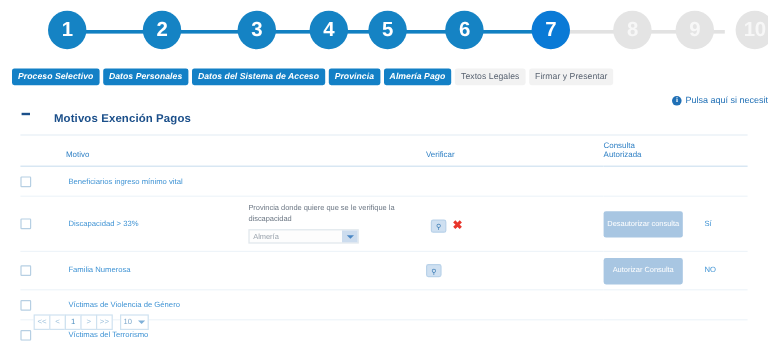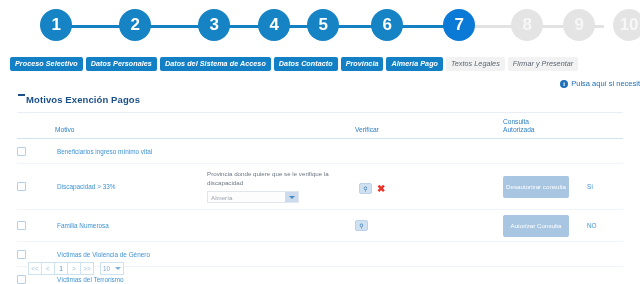--- a/index.html
+++ b/index.html
@@ -55,21 +55,21 @@
     display: inline-block;
     height: 14px;
     line-height: 14px;
     padding: 0 5px;
     border-radius: 2px;
     font-size: 7.2px;
     font-weight: bold;
     letter-spacing: 0.05px;
   }
   .tab.active   { background: #1380c6; color: #ffffff; font-style: italic; }
-  .tab.inactive { background: #f2f2f2; color: #5a6472; font-weight: normal; font-style: italic; }
+  .tab.inactive { background: #f2f2f2; color: #5a6472; font-weight: normal; }
 
   
   .help-row {
     position: absolute;
     right: 0px; top: 79px;
     display: flex; align-items: center; gap: 3px;
     font-size: 7.5px;
     color: #1f6fb5;
   }
   .info-badge {
@@ -86,21 +86,21 @@
   }
 
   
   .section-title {
     position: absolute;
     left: 18px; top: 94px;
     font-size: 9.5px;
     font-weight: bold;
     color: #1b4f8a;
     letter-spacing: 0.1px;
-    display: flex; align-items: flex-start; gap: 1px;
+    display: flex; align-items: flex-start; gap: 20px;
   }
   .collapse-dash {
     display: inline-block;
     width: 7px; height: 1.6px;
     background: #1b4f8a;
   }
 
   
   .panel {
     position: absolute;
@@ -269,21 +269,20 @@
     <div class="step current" style="left:419px;">7</div>
     <div class="step todo" style="left:487px;">8</div>
     <div class="step todo" style="left:539px;">9</div>
     <div class="step todo" style="left:589px;">10</div>
   </div>
 
   <div class="tabs">
     <span class="tab active">Proceso Selectivo</span>
     <span class="tab active">Datos Personales</span>
     <span class="tab active">Datos del Sistema de Acceso</span>
-    <span class="tab active">Datos Contacto</span>
     <span class="tab active">Provincia</span>
     <span class="tab active">Almería Pago</span>
     <span class="tab inactive">Textos Legales</span>
     <span class="tab inactive">Firmar y Presentar</span>
 
   </div>
 
   <div class="help-row">
     <span class="info-badge">i</span>
     <span>Pulsa aquí si necesit</span>

